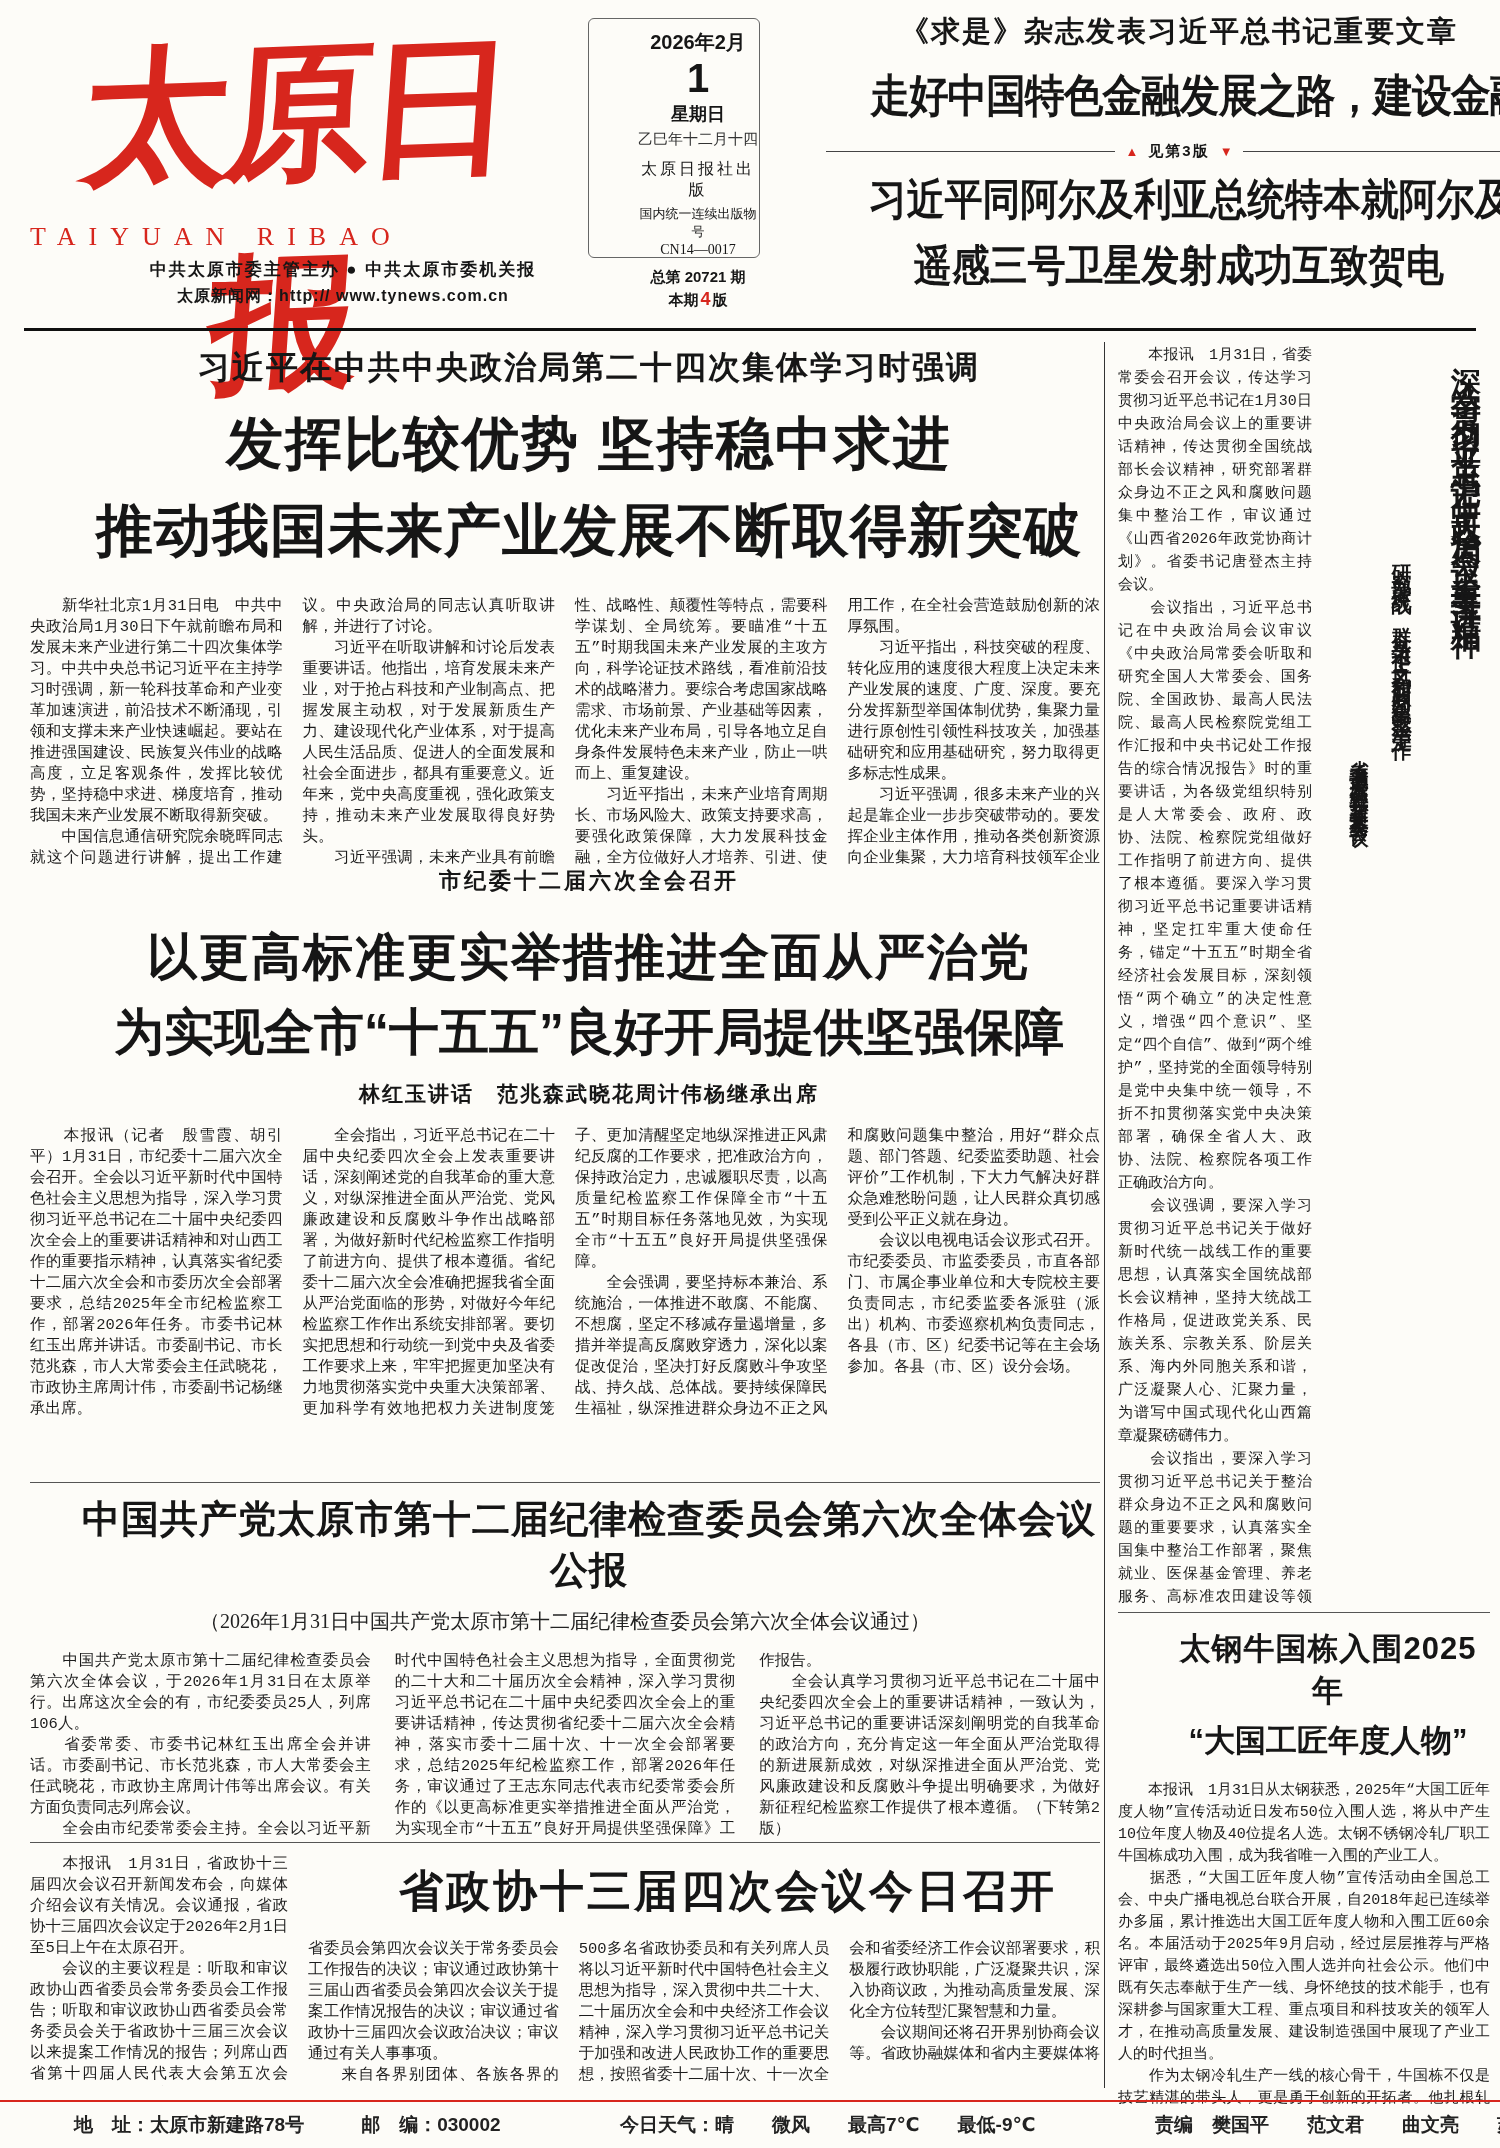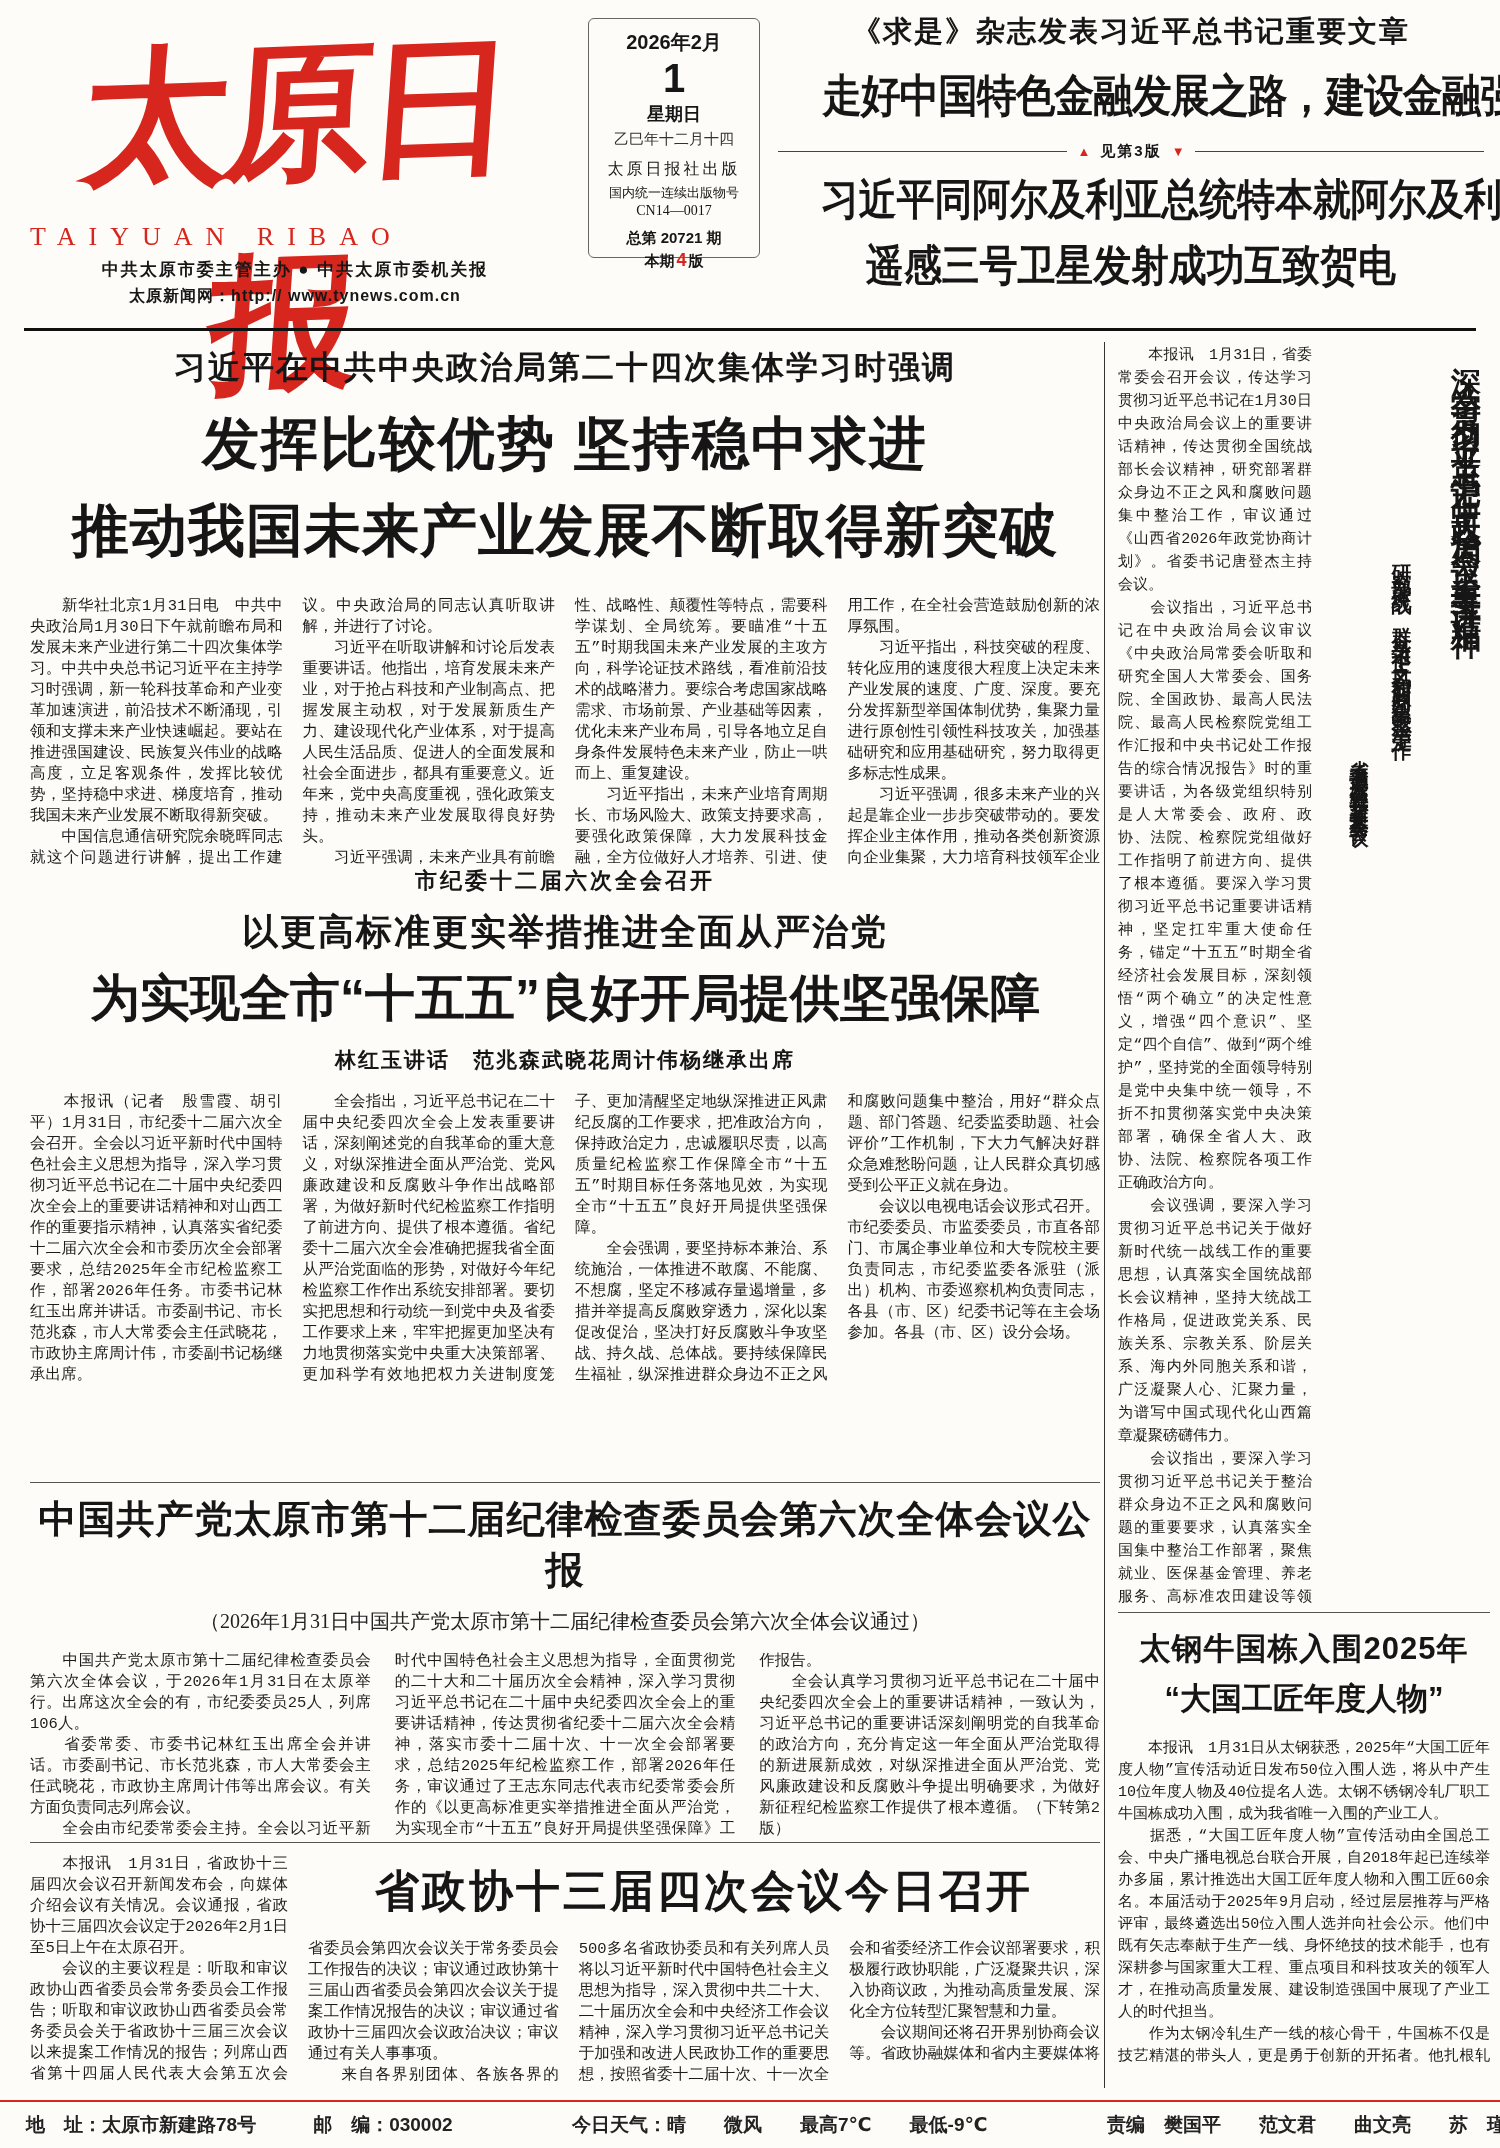--- a/index.html
+++ b/index.html
@@ -1,18 +1,18 @@
 <!DOCTYPE html>
 <html style="--red: #d7261d;"><head>
 <meta charset="utf-8">
 <style>
   html,body{margin:0;padding:0;background:#e8e6e0;}
   .page{position:relative;width:1500px;height:2148px;margin:0 auto;background:#fdfcf8;color:#161616;
         font-family:"Liberation Serif","DejaVu Serif",serif;overflow:hidden;}
-  .hei{font-family:"Liberation Sans","DejaVu Sans",sans-serif;}
+  .hei{font-family:"Liberation Sans","DejaVu Sans",sans-serif;padding-left:48px;}
 
   
   .logo{position:absolute;left:22px;top:6px;width:548px;height:215px;color:var(--red);
         font-size:148px;font-weight:bold;letter-spacing:-6px;line-height:210px;text-align:center;
         transform:rotate(-2deg) skewX(-6deg);font-family:"DejaVu Serif",serif;}
   .pinyin{position:absolute;left:30px;top:222px;width:540px;text-align:left;color:var(--red);
           font-size:26px;letter-spacing:13px;font-family:"Liberation Serif",serif;}
   .orgline{position:absolute;left:10px;top:258px;width:570px;text-align:center;font-size:17px;
            font-weight:bold;letter-spacing:2px;}
   .webline{position:absolute;left:10px;top:286px;width:570px;text-align:center;font-size:16px;
@@ -58,21 +58,21 @@
   
   .lead{position:absolute;left:30px;top:346px;width:1070px;}
   .lead .kicker{font-size:32px;letter-spacing:2px;}
   .lead .t1{font-size:57px;margin-top:16px;letter-spacing:2px;}
   .lead .t2{font-size:57px;margin-top:10px;letter-spacing:1px;}
   .lead .bodytext{margin-top:26px;column-count:4;column-gap:20px;height:276px;}
 
   
   .cw{position:absolute;left:30px;top:866px;width:1070px;}
   .cw .kicker{font-size:22px;letter-spacing:3px;}
-  .cw .t1{font-size:36px;margin-top:12px;letter-spacing:2px;}
+  .cw .t1{font-size:50px;margin-top:28px;letter-spacing:2px;}
   .cw .t2{font-size:50px;margin-top:8px;}
   .cw .byline{text-align:center;font-size:21px;font-weight:bold;margin-top:14px;letter-spacing:2px;}
   .cw .bodytext{margin-top:18px;column-count:4;column-gap:20px;height:382px;}
 
   
   .communique{position:absolute;left:30px;top:1494px;width:1070px;}
   .communique .title{font-size:38px;letter-spacing:1px;}
   .communique .subtitle{text-align:center;font-size:20px;margin-top:12px;color:#222;}
   .communique .bodytext{margin-top:16px;column-count:3;column-gap:24px;height:212px;}
 

